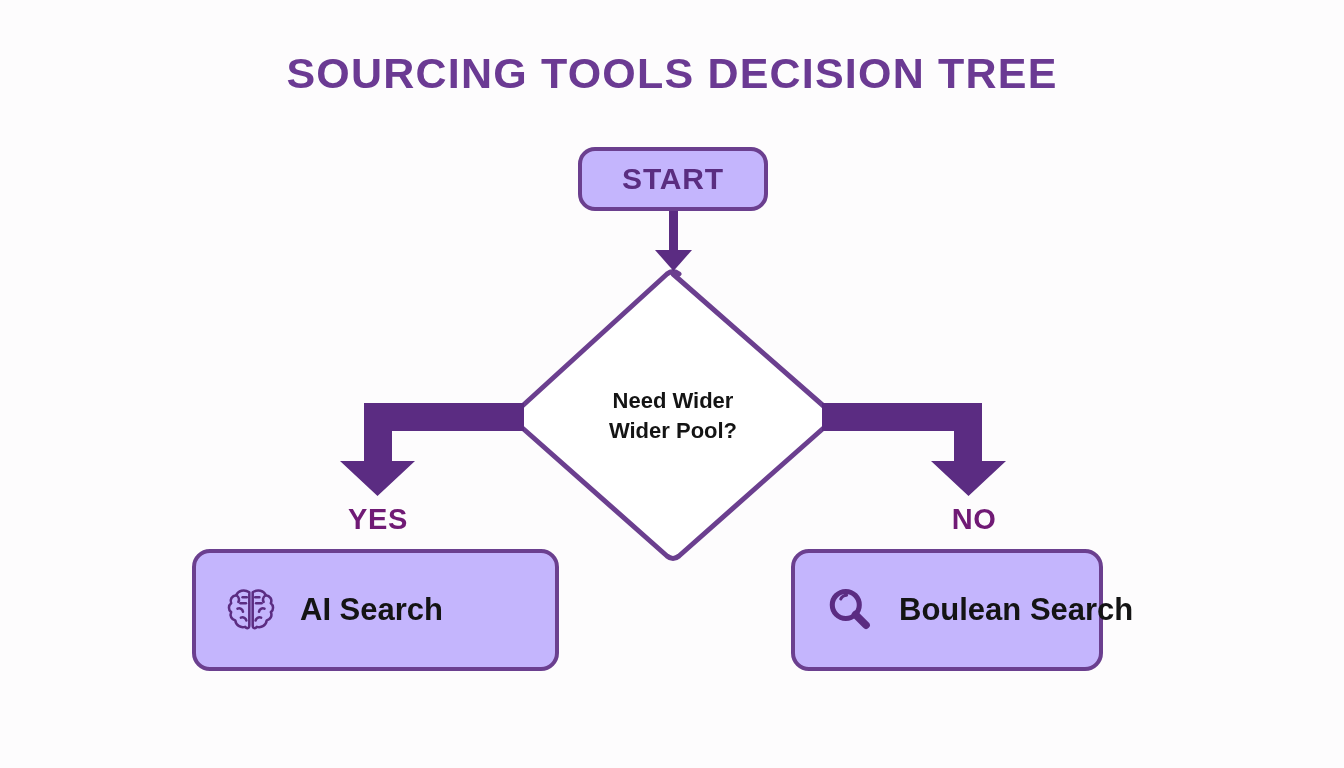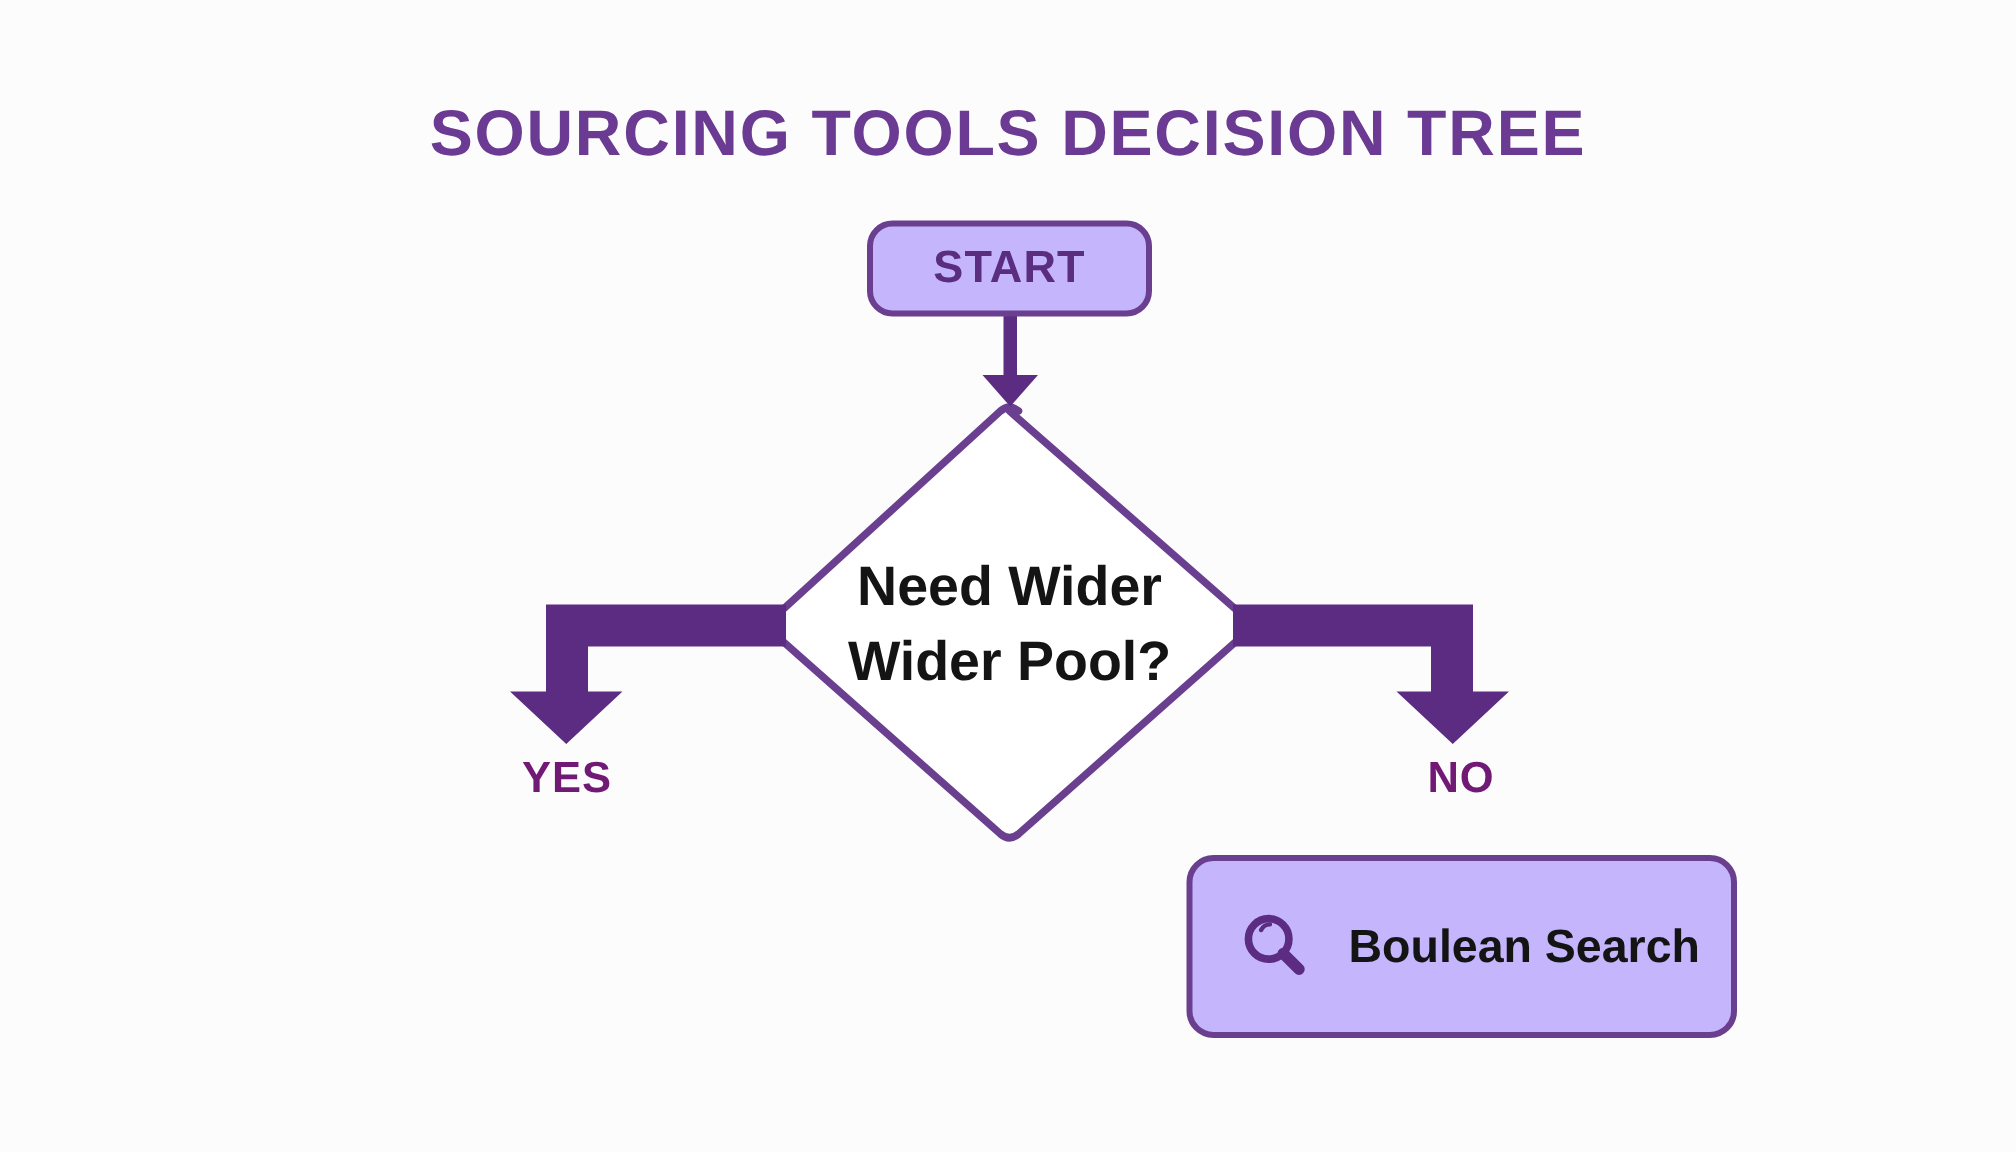--- a/index.html
+++ b/index.html
@@ -26,21 +26,20 @@
     left: 0;
     top: 50px;
     width: 1344px;
     text-align: center;
     font-size: 43px;
     font-weight: bold;
     letter-spacing: 1.2px;
     color: #6b3a93;
     line-height: 1.1;
     white-space: nowrap;
-    margin-top: 16px;
   }
 
   
   #connectors {
     position: absolute;
     left: 0;
     top: 0;
     width: 1344px;
     height: 768px;
     pointer-events: none;
@@ -82,37 +81,37 @@
   #decision-label {
     position: absolute;
     left: 0;
     top: 0;
     width: 320px;
     height: 290px;
     display: flex;
     flex-direction: column;
     align-items: center;
     justify-content: center;
-    font-size: 37px;
+    font-size: 22px;
     font-weight: bold;
     color: #141414;
     line-height: 1.35;
     text-align: center;
   }
 
   
   .outcome-node {
     height: 122px;
     border-radius: 18px;
     justify-content: flex-start;
     padding-left: 28px;
     gap: 22px;
   }
   #outcome-yes { left: 192px; top: 549px; width: 367px; }
-  #outcome-no  { left: 791px; top: 549px; width: 367px; margin-top: 21px; }
+  #outcome-no  { left: 791px; top: 549px; width: 312px; }
 
   .outcome-label {
     font-size: 31px;
     font-weight: bold;
     color: #141414;
     white-space: nowrap;
   }
   .node-icon {
     flex: 0 0 auto;
     width: 54px;
@@ -197,20 +196,51 @@
     <div id="decision-label">
       <span>Need Wider</span>
       <span>Wider Pool?</span>
     </div>
   </div>
 
   <div id="branch-label-yes" class="branch-label">YES</div>
 
   <div id="branch-label-no" class="branch-label">NO</div>
 
+  <div id="outcome-yes" class="node outcome-node">
+    <svg class="node-icon" viewBox="0 0 64 64" fill="none" stroke="#5b2c82" stroke-width="3" stroke-linecap="round" stroke-linejoin="round">
+
+      <path d="M30 11 C24 7 16.5 9 14.5 14.5
+               C9.5 15 6.5 19.5 8.5 24
+               C5 26.5 5 32 8.5 34.5
+               C6.5 39 9 43.5 13.5 44.5
+               C14 50 19.5 53.5 25 52
+               C27 54.5 30 54 30 50 Z"></path>
+
+      <path d="M34 11 C40 7 47.5 9 49.5 14.5
+               C54.5 15 57.5 19.5 55.5 24
+               C59 26.5 59 32 55.5 34.5
+               C57.5 39 55 43.5 50.5 44.5
+               C50 50 44.5 53.5 39 52
+               C37 54.5 34 54 34 50 Z"></path>
+
+      <path d="M22 17 L27 17"></path>
+      <path d="M19.5 24 L26 24"></path>
+      <path d="M16 30.5 C19 29 22 31 22.5 34"></path>
+      <path d="M20 41 C23 40 26 41.5 26.5 44.5"></path>
+      <path d="M14.5 14.5 C18 16.5 18.5 20 17 22.5"></path>
+
+      <path d="M42 17 L37 17"></path>
+      <path d="M44.5 24 L38 24"></path>
+      <path d="M48 30.5 C45 29 42 31 41.5 34"></path>
+      <path d="M44 41 C41 40 38 41.5 37.5 44.5"></path>
+      <path d="M49.5 14.5 C46 16.5 45.5 20 47 22.5"></path>
+    </svg>
+    <span class="outcome-label">AI Search</span>
+  </div>
 
   <div id="outcome-no" class="node outcome-node">
     <svg class="node-icon" viewBox="0 0 64 64">
       <circle cx="27" cy="26" r="16" fill="none" stroke="#5b2c82" stroke-width="6"></circle>
       <path d="M21 19 C22.5 16 25 14.5 28 14.5" fill="none" stroke="#5b2c82" stroke-width="3.5" stroke-linecap="round"></path>
       <line x1="38.5" y1="37.5" x2="51" y2="50" stroke="#5b2c82" stroke-width="9" stroke-linecap="round"></line>
     </svg>
     <span class="outcome-label">Boulean Search</span>
   </div>
 

